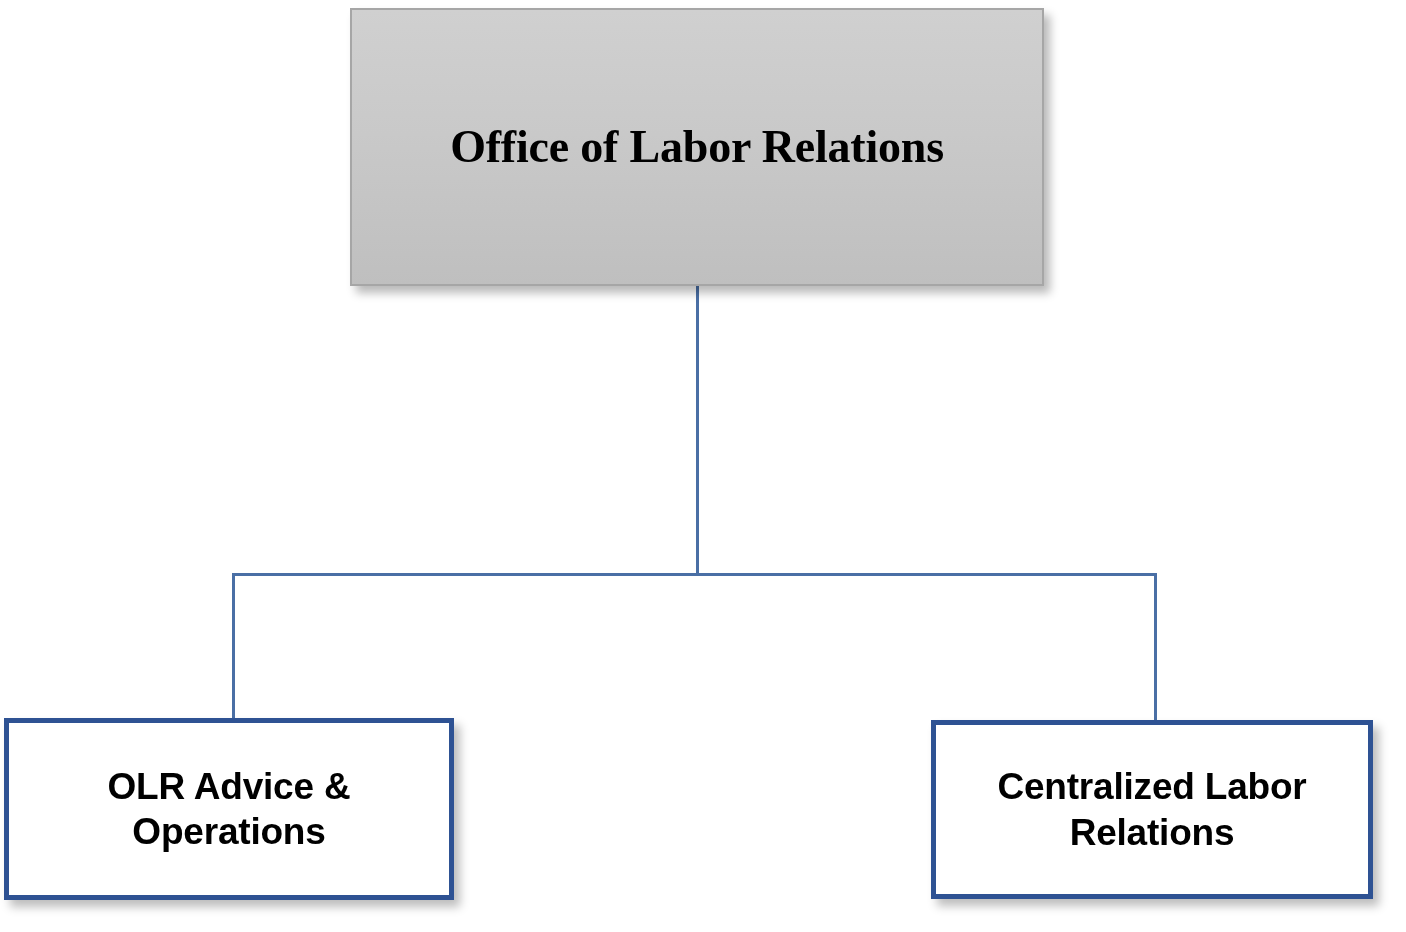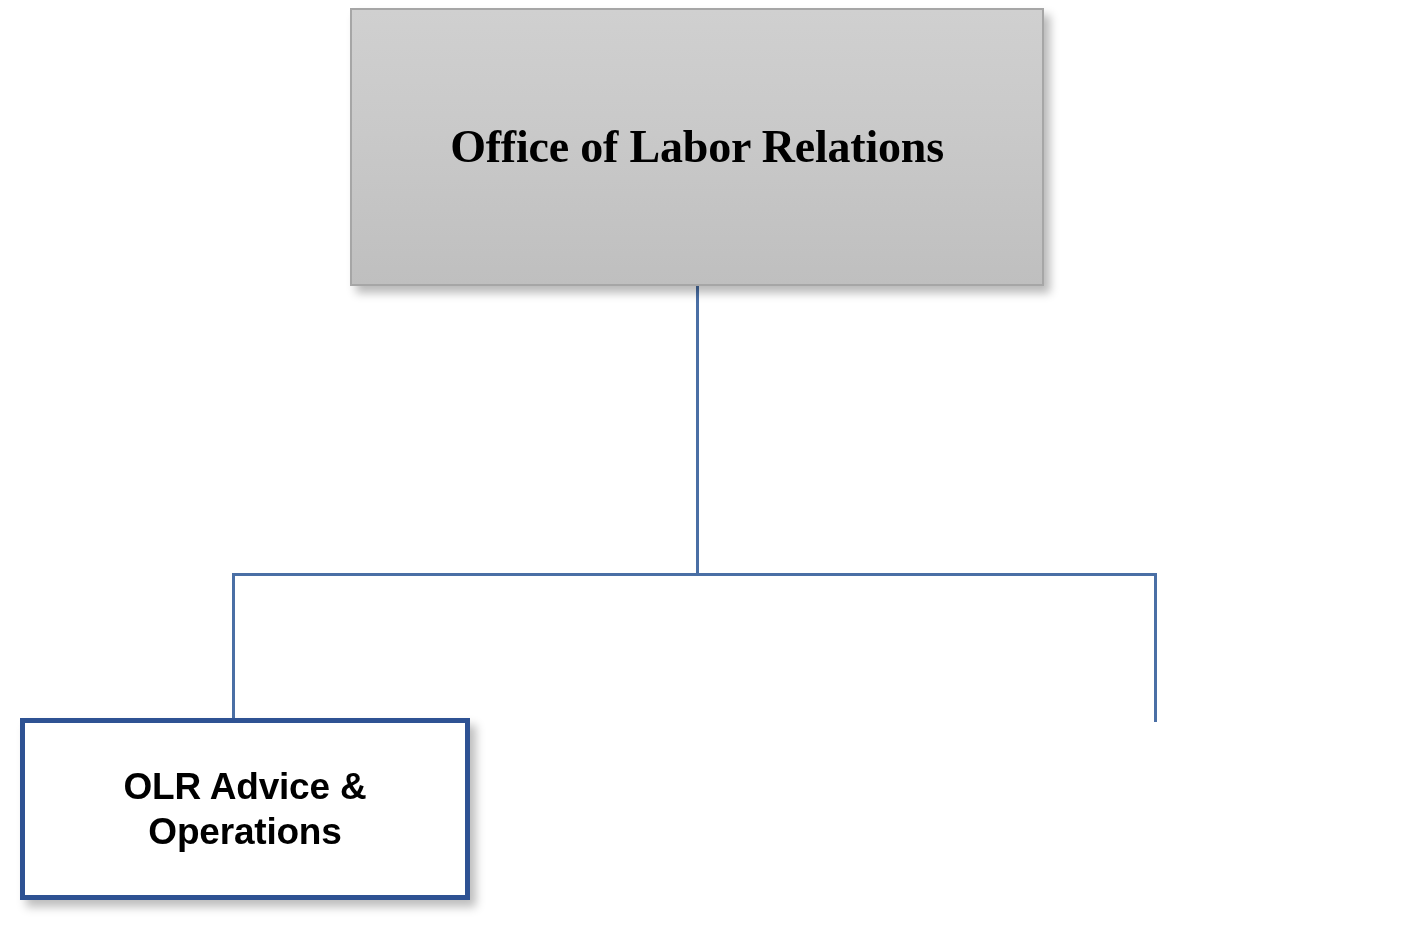--- a/index.html
+++ b/index.html
@@ -86,21 +86,21 @@
   .node-child {
     background: #ffffff;
     border: 5px solid #2e5293;
     box-shadow: 6px 7px 9px rgba(0,0,0,0.26);
   }
   .node-child .node-label {
     font-size: 37px;
     font-stretch: condensed;
   }
   .node-left {
-    left: 20px;
+    left: 4px;
     top: 718px;
     width: 450px;
     height: 182px;
     align-items: center;
   }
   .node-right {
     left: 931px;
     top: 720px;
     width: 442px;
     height: 179px;
@@ -117,14 +117,17 @@
   <div class="connector conn-drop-right"></div>
 
   <div class="node node-root">
     <span class="node-label">Office of Labor Relations</span>
   </div>
 
   <div class="node node-child node-left">
     <span class="node-label">OLR Advice &amp; Operations</span>
   </div>
 
+  <div class="node node-child node-right">
+    <span class="node-label">Centralized Labor Relations</span>
+  </div>
 
 </div>
 
 </body></html>

